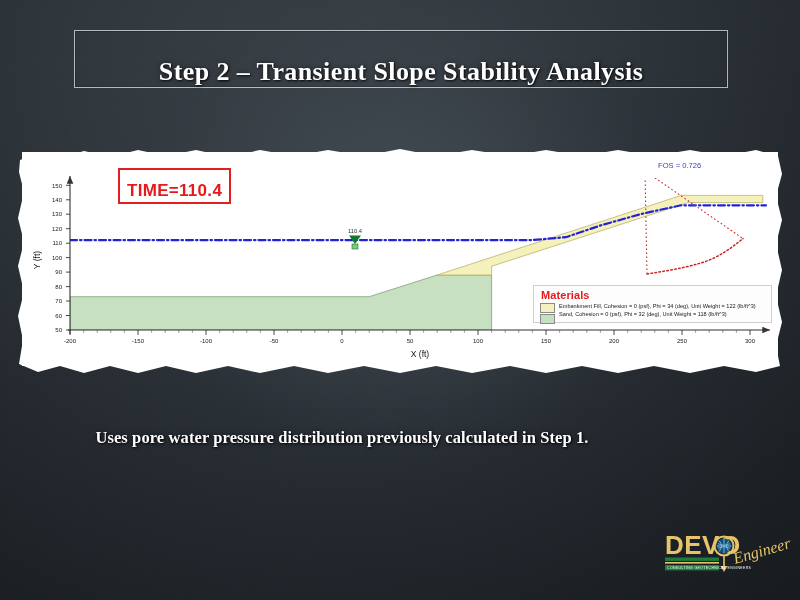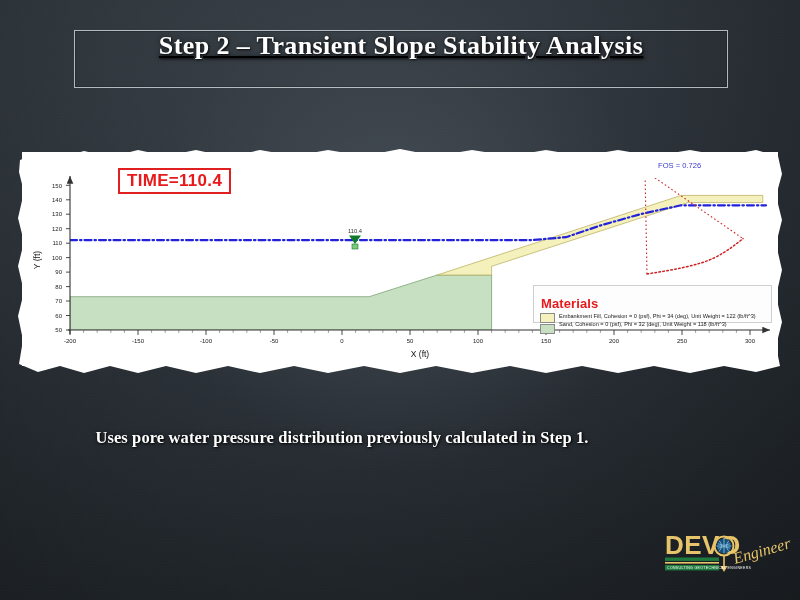--- a/index.html
+++ b/index.html
@@ -21,21 +21,21 @@
     background-image:
       repeating-linear-gradient(0deg, rgba(255,255,255,.035) 0px, rgba(0,0,0,.04) 1px, rgba(255,255,255,.02) 2px, rgba(0,0,0,.035) 3px),
       repeating-linear-gradient(90deg, rgba(255,255,255,.03) 0px, rgba(0,0,0,.045) 1px, rgba(255,255,255,.025) 2px, rgba(0,0,0,.03) 3px);
   }
 
   
   #title-box{
     position:absolute;left:74px;top:30px;width:652px;height:56px;
     border:1px solid rgba(232,238,242,.72);
     box-shadow:0 0 0 1px rgba(0,0,0,.18) inset;
-    display:flex;align-items:flex-start;justify-content:center;text-decoration:underline;
+    display:flex;align-items:flex-end;justify-content:center;
   }
   #title-text{
     font-family:"Liberation Serif", serif;
     font-size:26px;font-weight:bold;color:#ffffff;letter-spacing:.4px;
     text-shadow:1px 1px 2px rgba(0,0,0,.75),0 0 5px rgba(0,0,0,.5);
     white-space:nowrap;
   }
 
   
   #paper-wrap{position:absolute;left:14px;top:144px;width:772px;height:234px;}
@@ -43,34 +43,34 @@
   #paper{
     position:absolute;left:8px;top:8px;width:756px;height:214px;
     background:#ffffff;
   }
   #chart{position:absolute;left:0;top:0;width:756px;height:214px;}
 
   
   #time-badge{
     position:absolute;left:118px;top:168px;
     border:2px solid #e02020;background:#ffffff;
-    padding:2px 7px 2px 7px;
+    padding:12px 7px 2px 7px;
     color:#e8191b;font-weight:bold;font-size:17px;
     font-family:"Liberation Sans", sans-serif;letter-spacing:.3px;
     line-height:1.08;
   }
 
   
   #legend{
     position:absolute;left:533px;top:285px;width:239px;height:38px;
     background:#fdfdfd;border:1px solid #cfcfcf;
     padding:3px 5px 3px 6px;box-sizing:border-box;
   }
   #legend-title{
-    color:#e8191b;font-weight:bold;font-size:13px;margin:7px 0 2px 1px;
+    color:#e8191b;font-weight:bold;font-size:11px;margin:0 0 2px 1px;
     letter-spacing:.1px;
   }
   .legend-rows{position:relative;padding-left:0;}
   .swatch{
     width:13px;height:8px;border:1px solid #8a8a8a;flex:0 0 auto;
   }
   .legend-label{font-size:5.6px;color:#1a1a1a;white-space:nowrap;letter-spacing:0;}
   .sw-stack{display:flex;flex-direction:column;gap:1px;flex:0 0 auto;}
   .lbl-stack{display:flex;flex-direction:column;gap:1.6px;}
 

